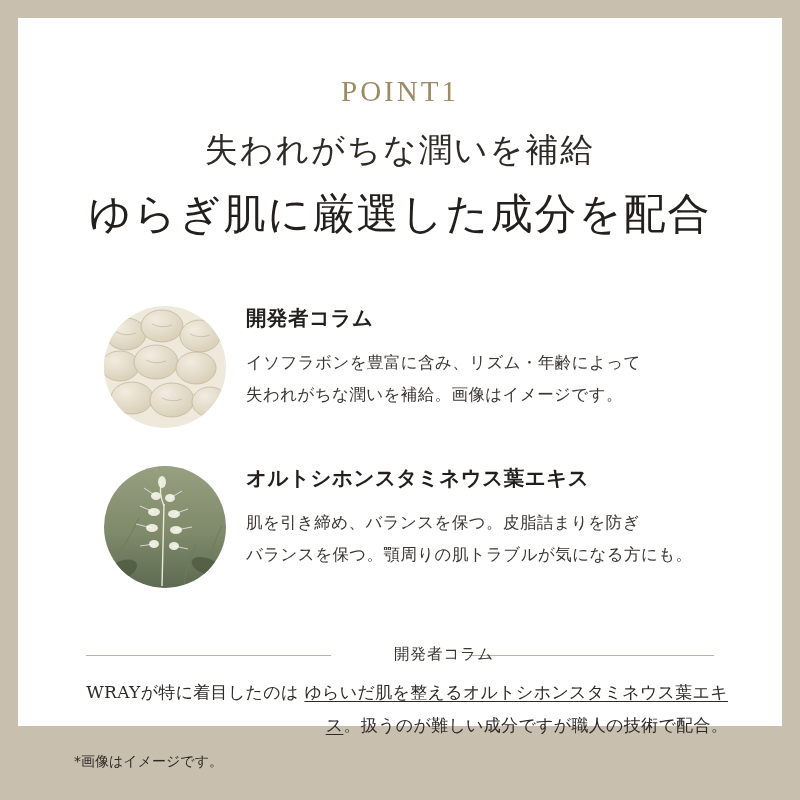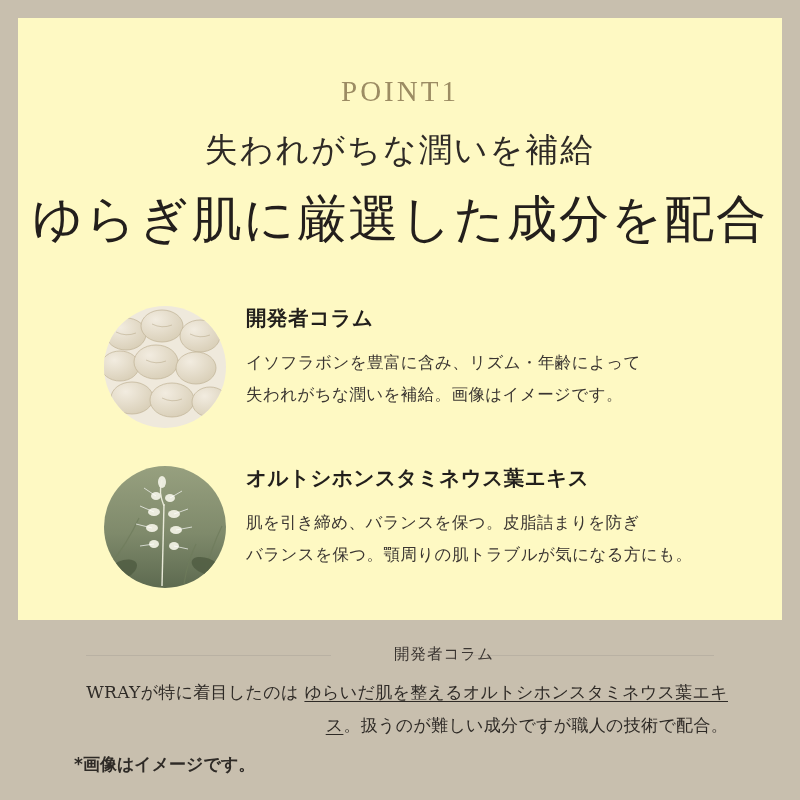--- a/index.html
+++ b/index.html
@@ -11,22 +11,22 @@
     height: 800px;
     background: #c8bfae;
     font-family: "Liberation Serif", "DejaVu Serif", serif;
     overflow: hidden;
   }
   .page {
     position: absolute;
     left: 18px;
     top: 18px;
     width: 764px;
-    height: 602px;
-    background: #fef9c3;
+    height: 708px;
+    background: #ffffff;
     box-sizing: border-box;
   }
   .inner {
     position: absolute;
     left: 0;
     top: 0;
     width: 764px;
     height: 764px;
   }
 
@@ -52,21 +52,21 @@
     letter-spacing: 2px;
     color: #2e2a26;
     font-family: "DejaVu Serif", "Liberation Serif", serif;
   }
   .headline2 {
     position: absolute;
     top: 168px;
     left: 0;
     width: 764px;
     text-align: center;
-    font-size: 50px;
+    font-size: 42px;
     letter-spacing: 2px;
     color: #231f1c;
     font-family: "DejaVu Serif", "Liberation Serif", serif;
   }
 
   
   .ingredient {
     position: absolute;
     left: 0;
     width: 764px;
@@ -152,23 +152,23 @@
   .column-body .u {
     text-decoration: underline;
     text-underline-offset: 3px;
   }
 
   .note {
     position: absolute;
     left: 56px;
     top: 735px;
     font-family: "DejaVu Sans", "Liberation Sans", sans-serif;
-    font-size: 17px;
+    font-size: 14px;
     color: #2e2a26;
-    font-weight: bold;
+    font-weight: normal;
   }
 </style>
 </head>
 <body>
 
 <div class="page">
   <div class="inner">
 
     <div class="point-label">POINT1</div>
     <div class="headline1">失われがちな潤いを補給</div>

